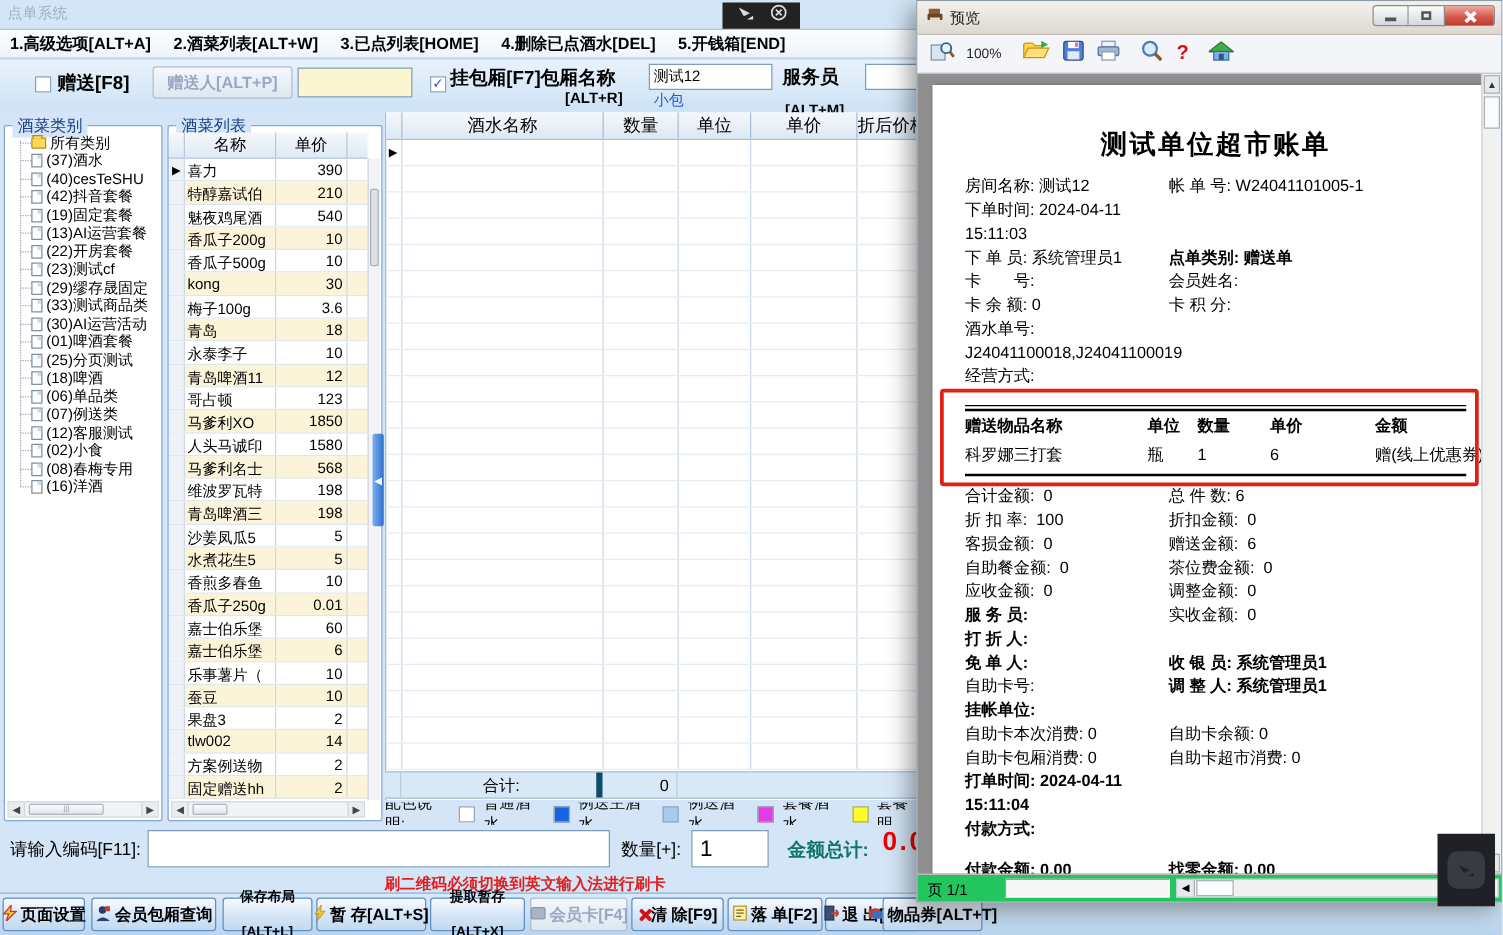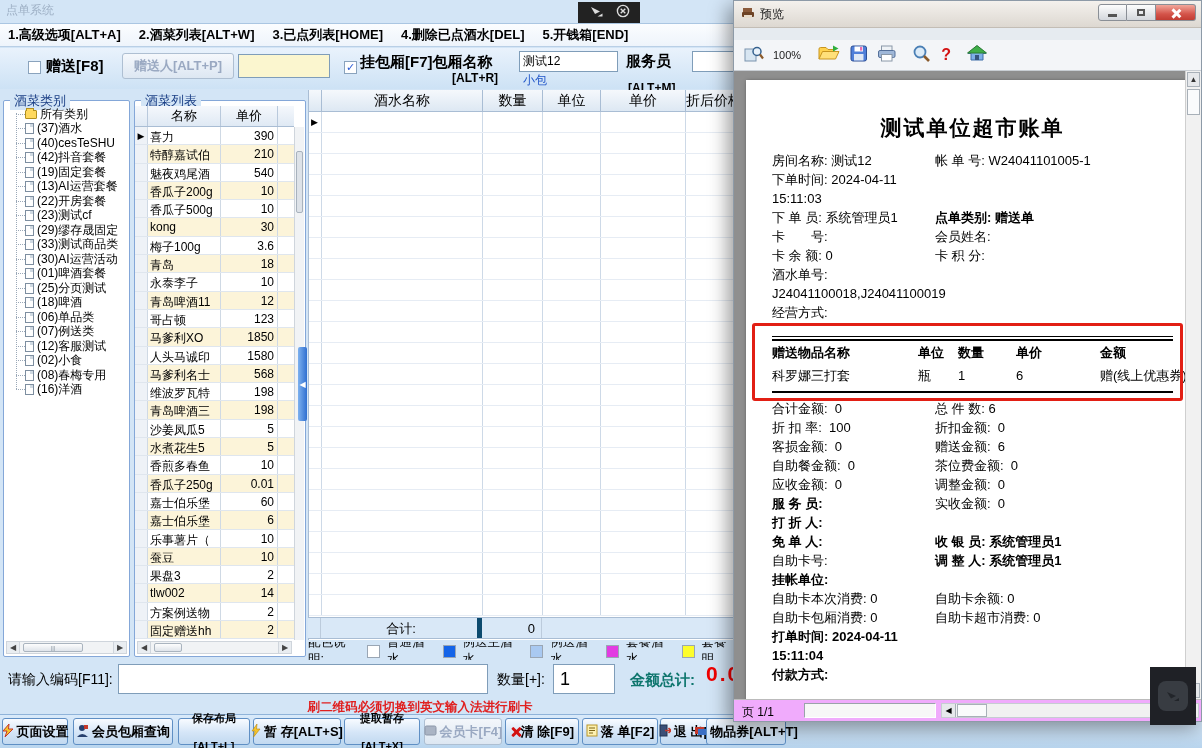--- a/index.html
+++ b/index.html
@@ -97,30 +97,30 @@
 .winbtns { position:absolute; right:5px; top:3px; display:flex; }
 .wb { width:29px; height:17px; background:linear-gradient(#fdfdfd,#d3d7dc); border:1px solid #8a8f96; display:flex; align-items:center; justify-content:center; }
 .wb.min { border-radius:3px 0 0 3px; }
 .wb.max { border-left:none; }
 .wb.close { width:40px; border-left:none; border-radius:0 3px 3px 0; background:linear-gradient(#f2a79b,#d4544a 60%,#c23c32); }
 .wb .bar { width:9px; height:3px; background:#555; margin-top:6px; }
 .wb .box { width:8px; height:7px; border:2px solid #555; }
 .wb .xx { position:relative; width:10px; height:10px; }
 .wb .xx::before,.wb .xx::after { content:""; position:absolute; left:4px; top:0; width:2.5px; height:11px; background:#fff; }
 .wb .xx::before { transform:rotate(45deg); } .wb .xx::after { transform:rotate(-45deg); }
-.pv-toolbar { height:31px; background:#f3f5f8; border-bottom:1px solid #c9ced4; display:flex; align-items:center; gap:9px; padding-left:10px;margin-top:12px; }
+.pv-toolbar { height:31px; background:#f3f5f8; border-bottom:1px solid #c9ced4; display:flex; align-items:center; gap:9px; padding-left:10px; }
 .pv-zoomtxt { font-size:11px; color:#222; margin-right:8px; }
 .pv-help { font-size:16px; font-weight:bold; color:#d31212; width:14px; text-align:center; }
 .pv-content { position:relative; flex:1 1 auto; background:#8f8f8f; overflow:hidden; }
 .page { position:absolute; left:12px; top:9px; width:441px; height:700px; background:#fff; box-shadow:1px 1px 4px rgba(0,0,0,.5); }
 .pvscroll { position:absolute; right:0; top:0; bottom:0; width:16px; background:#f1f1f1; border-left:1px solid #cfcfcf; }
 .pvs-btn { position:absolute; left:1px; right:1px; height:15px; background:#e6e8eb; border:1px solid #a8b0b8; font-size:8px; text-align:center; line-height:14px; color:#333; }
 .pvs-btn.up { top:1px; } .pvs-btn.down { bottom:1px; }
 .pvs-thumb { position:absolute; left:1px; right:1px; top:18px; height:26px; background:#fafbfc; border:1px solid #a8b0b8; }
-.pv-status { height:22px; background:#f0abfc; border-top:1px solid #bbb; position:relative; font-size:12px; color:#000; }
+.pv-status { height:22px; background:#22c55e; border-top:1px solid #bbb; position:relative; font-size:12px; color:#000; }
 .pv-page { position:absolute; left:8px; top:4px; }
 .pv-sunken { position:absolute; left:70px; top:3px; width:132px; height:15px; border:1px solid #9aa2aa; border-right-color:#fff; border-bottom-color:#fff; background:#f7f7f7; }
 .pv-hs { position:absolute; left:207px; right:2px; top:3px; height:15px; background:#f1f1f1; border:1px solid #c6ccd2; }
 .pv-hs .arrow { position:absolute; left:0; top:0; width:14px; height:13px; background:#e6e8eb; border-right:1px solid #a8b0b8; font-size:8px; text-align:center; line-height:13px; }
 .pv-hs .thumb { position:absolute; left:15px; top:0; width:30px; height:13px; background:#fafbfc; border:1px solid #a8b0b8; }
 
 
 .receipt { position:absolute; left:26px; right:14px; top:38px; font-size:13px; color:#000; line-height:19px; }
 .r-title { text-align:center; font-size:21px; font-weight:bold; letter-spacing:2px; margin-bottom:14px; }
 .r-line { display:flex; white-space:pre-wrap; }

